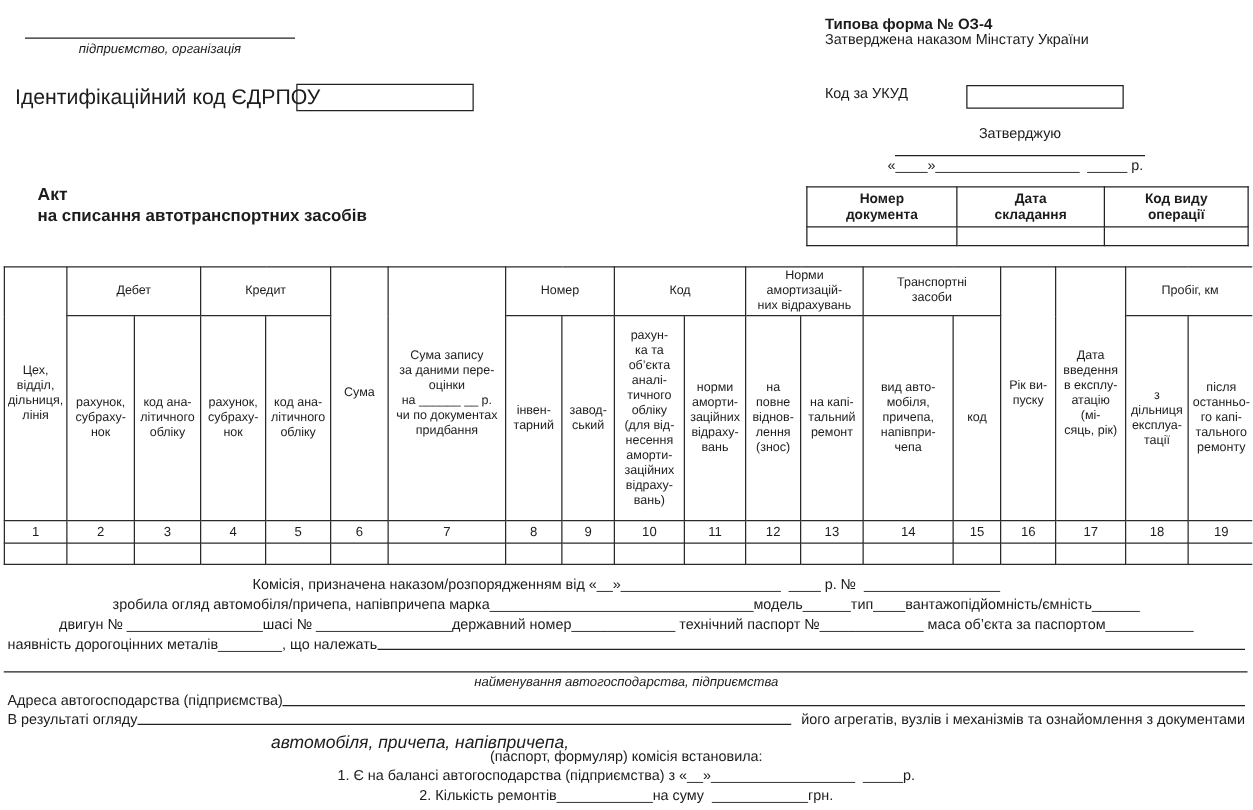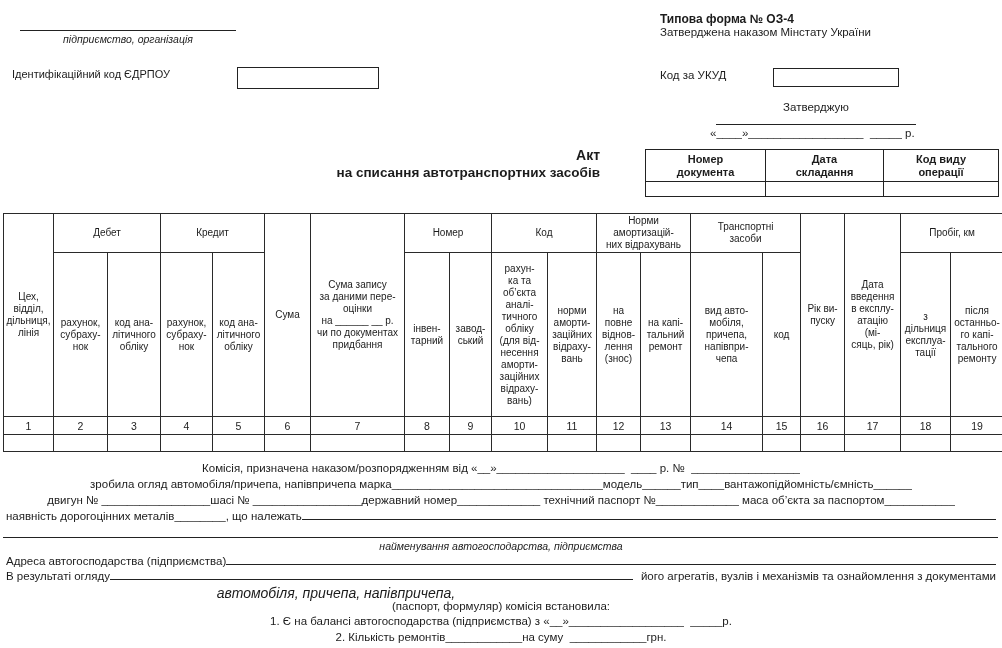--- a/index.html
+++ b/index.html
@@ -5,21 +5,21 @@
   html,body { margin:0; padding:0; background:#fff; }
   .page {
     position:relative; width:1002px; height:648px; background:#ffffff;
     font-family:"Liberation Sans", sans-serif; color:#1c1c1c; overflow:hidden;
   }
   .abs { position:absolute; }
 
   
   .ent-rule { left:20px; top:30px; width:216px; border-top:1.2px solid #222; }
   .ent-cap  { left:20px; top:33px; width:216px; text-align:center; font-style:italic; font-size:10.5px; }
-  .edrpou-label { left:12px; top:68px; font-size:11px; }
+  .edrpou-label { left:12px; top:68px; font-size:17px; }
   .edrpou-box { left:237px; top:67px; width:140px; height:20px; border:1.6px solid #222; }
 
   
   .form-type { left:660px; top:13px; font-size:11.5px; line-height:13px; }
   .form-type .b { font-weight:bold; font-size:12px; }
   .ukud-label { left:660px; top:69px; font-size:11.5px; }
   .ukud-box { left:773px; top:68px; width:124px; height:17px; border:1.6px solid #222; }
   .approve-label { left:718px; top:101px; width:196px; text-align:center; font-size:11.5px; }
   .approve-rule { left:716px; top:124px; width:200px; border-top:1.2px solid #222; }
   .approve-date { left:710px; top:127px; font-size:11.5px; white-space:pre; }
@@ -29,21 +29,21 @@
   .doc-table table { border-collapse:collapse; table-layout:fixed; width:353px; }
   .doc-table td {
     border:1.4px solid #222; text-align:center; vertical-align:middle;
     font-size:11px; font-weight:bold; line-height:13px; white-space:pre-line; padding:2px;
   }
   .doc-table tr.hdr { height:32px; }
   .doc-table tr.emp { height:15px; }
   .doc-table tr.emp td { font-weight:normal; }
 
   
-  .title { left:30px; top:147px; width:570px; text-align:right; font-weight:bold; }
+  .title { left:30px; top:147px; width:570px; text-align:left; font-weight:bold; }
   .title .t1 { font-size:14px; margin-bottom:2px; }
   .title .t2 { font-size:13.5px; }
 
   
   .main-table { left:3px; top:213px; }
   .main-table table { border-collapse:collapse; table-layout:fixed; width:995px; }
   .main-table td {
     border:1.1px solid #2a2a2a; text-align:center; vertical-align:middle;
     font-size:10px; line-height:12px; white-space:pre-line; padding:1px 1px;
   }

